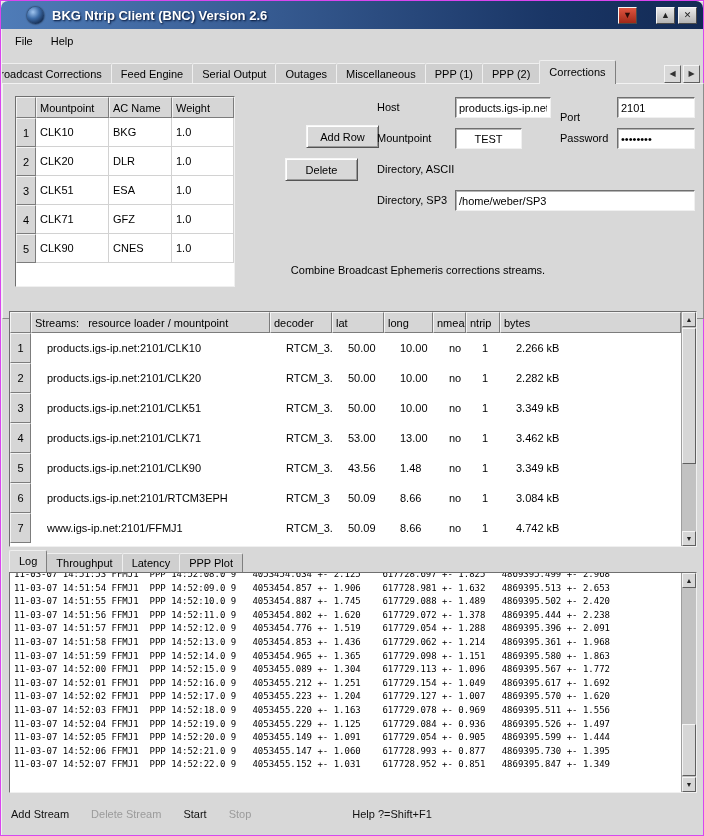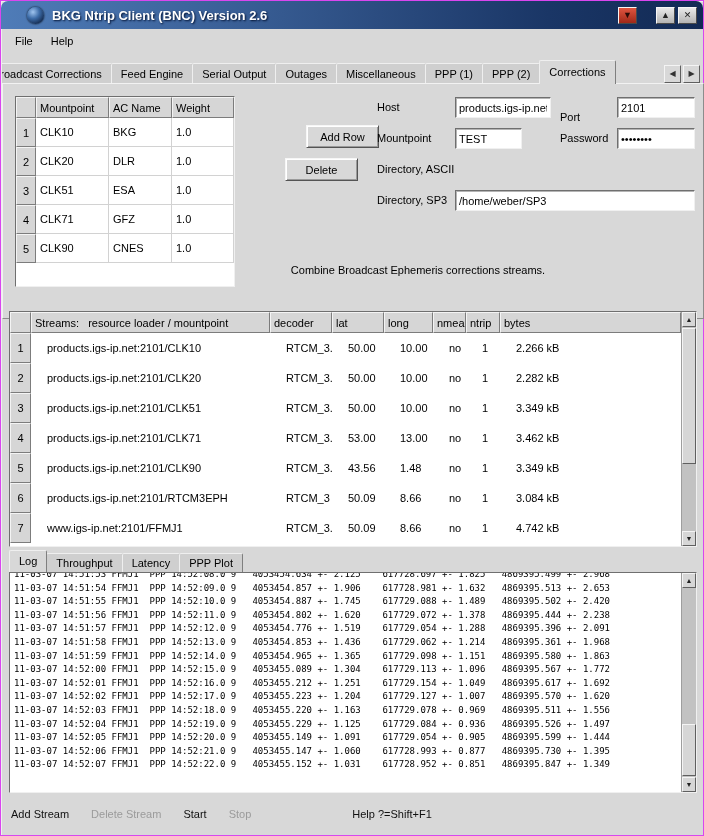--- a/index.html
+++ b/index.html
@@ -162,21 +162,21 @@
 
     <button class="push-btn" id="add-row-btn">Add Row</button>
     <button class="push-btn" id="delete-btn">Delete</button>
 
     <span class="flabel" style="left:374px;top:17px">Host</span>
     <input class="tinput" style="left: 452px; top: 13px; width: 96px;" value="products.igs-ip.net">
     <span class="flabel" style="left:557px;top:27px">Port</span>
     <input class="tinput" style="left: 614px; top: 13px; width: 78px;" value="2101">
 
     <span class="flabel" style="left:374px;top:48px">Mountpoint</span>
-    <input class="tinput" style="left: 452px; top: 44px; width: 67px;" value="TEST">
+    <input class="tinput" style="left: 452px; top: 44px; width: 67px; text-align: center;" value="TEST">
     <span class="flabel" style="left:557px;top:48px">Password</span>
     <input class="tinput" style="left: 614px; top: 44px; width: 78px;" value="••••••••">
 
     <span class="flabel" style="left:374px;top:79px">Directory, ASCII</span>
 
     <span class="flabel" style="left:374px;top:110px">Directory, SP3</span>
     <input class="tinput" style="left: 452px; top: 106px; width: 240px;" value="/home/weber/SP3">
 
     <div class="combine-note">Combine Broadcast Ephemeris corrections streams.</div>
   </div>

